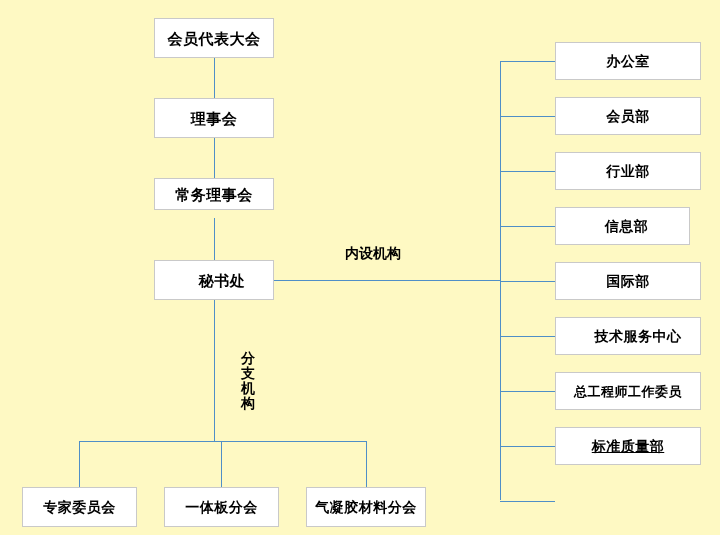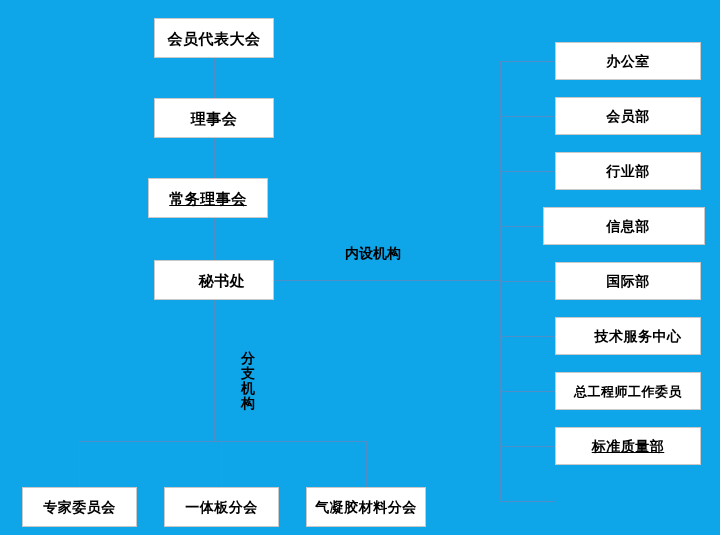--- a/index.html
+++ b/index.html
@@ -8,21 +8,21 @@
     padding: 0;
     background: #ffffff;
   }
   body {
     font-family: "Liberation Sans", "DejaVu Sans", sans-serif;
   }
   #chart-root {
     position: relative;
     width: 720px;
     height: 535px;
-    background: #0ea5e9;
+    background: #fef9c3;
     overflow: hidden;
   }
   .node-box {
     position: absolute;
     box-sizing: border-box;
     border: 1px solid #c9c9c9;
     background: #ffffff;
     display: flex;
     align-items: center;
     justify-content: center;
@@ -84,36 +84,36 @@
     <div class="edge edge-h" style="left: 500px; top: 336px; width: 55px; background: rgb(79, 143, 199);"></div>
     <div class="edge edge-h" style="left: 500px; top: 391px; width: 55px; background: rgb(79, 143, 199);"></div>
     <div class="edge edge-h" style="left: 500px; top: 446px; width: 55px; background: rgb(79, 143, 199);"></div>
     <div class="edge edge-h" style="left: 500px; top: 501px; width: 55px; background: rgb(79, 143, 199);"></div>
     <div class="node-box" style="left: 154px; top: 18px; width: 120px; height: 40px; border-color: rgb(201, 201, 201);">
       <span class="node-label" style="font-size: 15px;">会员代表大会</span>
     </div>
     <div class="node-box" style="left: 154px; top: 98px; width: 120px; height: 40px; border-color: rgb(201, 201, 201);">
       <span class="node-label" style="font-size: 15px;">理事会</span>
     </div>
-    <div class="node-box" style="left: 148px; top: 178px; width: 120px; height: 40px; border-color: rgb(201, 201, 201); text-decoration: underline;">
+    <div class="node-box" style="left: 154px; top: 178px; width: 120px; height: 32px; border-color: rgb(201, 201, 201);">
       <span class="node-label" style="font-size: 15px;">常务理事会</span>
     </div>
     <div class="node-box" style="left: 154px; top: 260px; width: 120px; height: 40px; border-color: rgb(201, 201, 201); padding-left: 16px;">
       <span class="node-label" style="font-size: 15px;">秘书处</span>
     </div>
     <div class="node-box" style="left: 555px; top: 42px; width: 146px; height: 38px; border-color: rgb(201, 201, 201);">
       <span class="node-label" style="font-size: 14px;">办公室</span>
     </div>
     <div class="node-box" style="left: 555px; top: 97px; width: 146px; height: 38px; border-color: rgb(201, 201, 201);">
       <span class="node-label" style="font-size: 14px;">会员部</span>
     </div>
     <div class="node-box" style="left: 555px; top: 152px; width: 146px; height: 38px; border-color: rgb(201, 201, 201);">
       <span class="node-label" style="font-size: 14px;">行业部</span>
     </div>
-    <div class="node-box" style="left: 543px; top: 207px; width: 162px; height: 38px; border-color: rgb(201, 201, 201); padding-left: 8px;">
+    <div class="node-box" style="left: 555px; top: 207px; width: 135px; height: 38px; border-color: rgb(201, 201, 201); padding-left: 8px;">
       <span class="node-label" style="font-size: 14px;">信息部</span>
     </div>
     <div class="node-box" style="left: 555px; top: 262px; width: 146px; height: 38px; border-color: rgb(201, 201, 201);">
       <span class="node-label" style="font-size: 14px;">国际部</span>
     </div>
     <div class="node-box" style="left: 555px; top: 317px; width: 146px; height: 38px; border-color: rgb(201, 201, 201); padding-left: 20px;">
       <span class="node-label" style="font-size: 14px;">技术服务中心</span>
     </div>
     <div class="node-box" style="left: 555px; top: 372px; width: 146px; height: 38px; border-color: rgb(201, 201, 201);">
       <span class="node-label" style="font-size: 13px;">总工程师工作委员</span>

